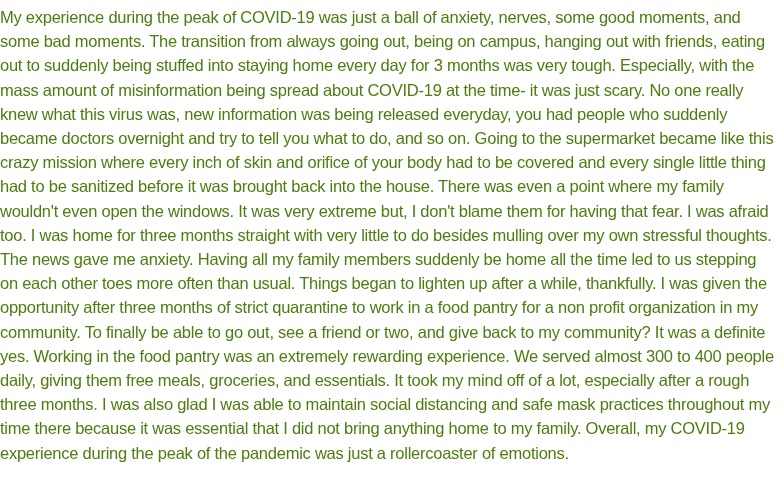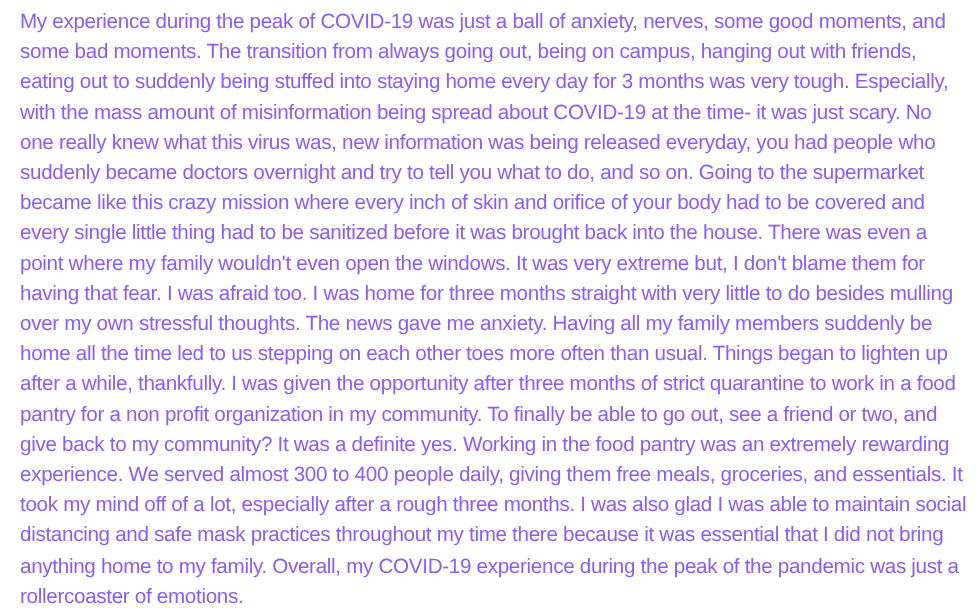--- a/index.html
+++ b/index.html
@@ -4,24 +4,24 @@
 <style>
   html, body {
     margin: 0;
     padding: 0;
     background: #ffffff;
   }
   .page {
     width: 784px;
     height: 493px;
     box-sizing: border-box;
-    padding: 5px 8px 0 16px;
+    padding: 5px 8px 0 0;
     overflow: hidden;
     font-family: "Liberation Sans", "DejaVu Sans", sans-serif;
-    color: #8b5cf6;
+    color: #4d7c0f;
   }
   .body-text {
     margin: 0 0 10px 0;
     font-size: 16.5px;
     line-height: 24.2px;
     letter-spacing: -0.25px;
     text-align: left;
   }
 </style>
 </head>

